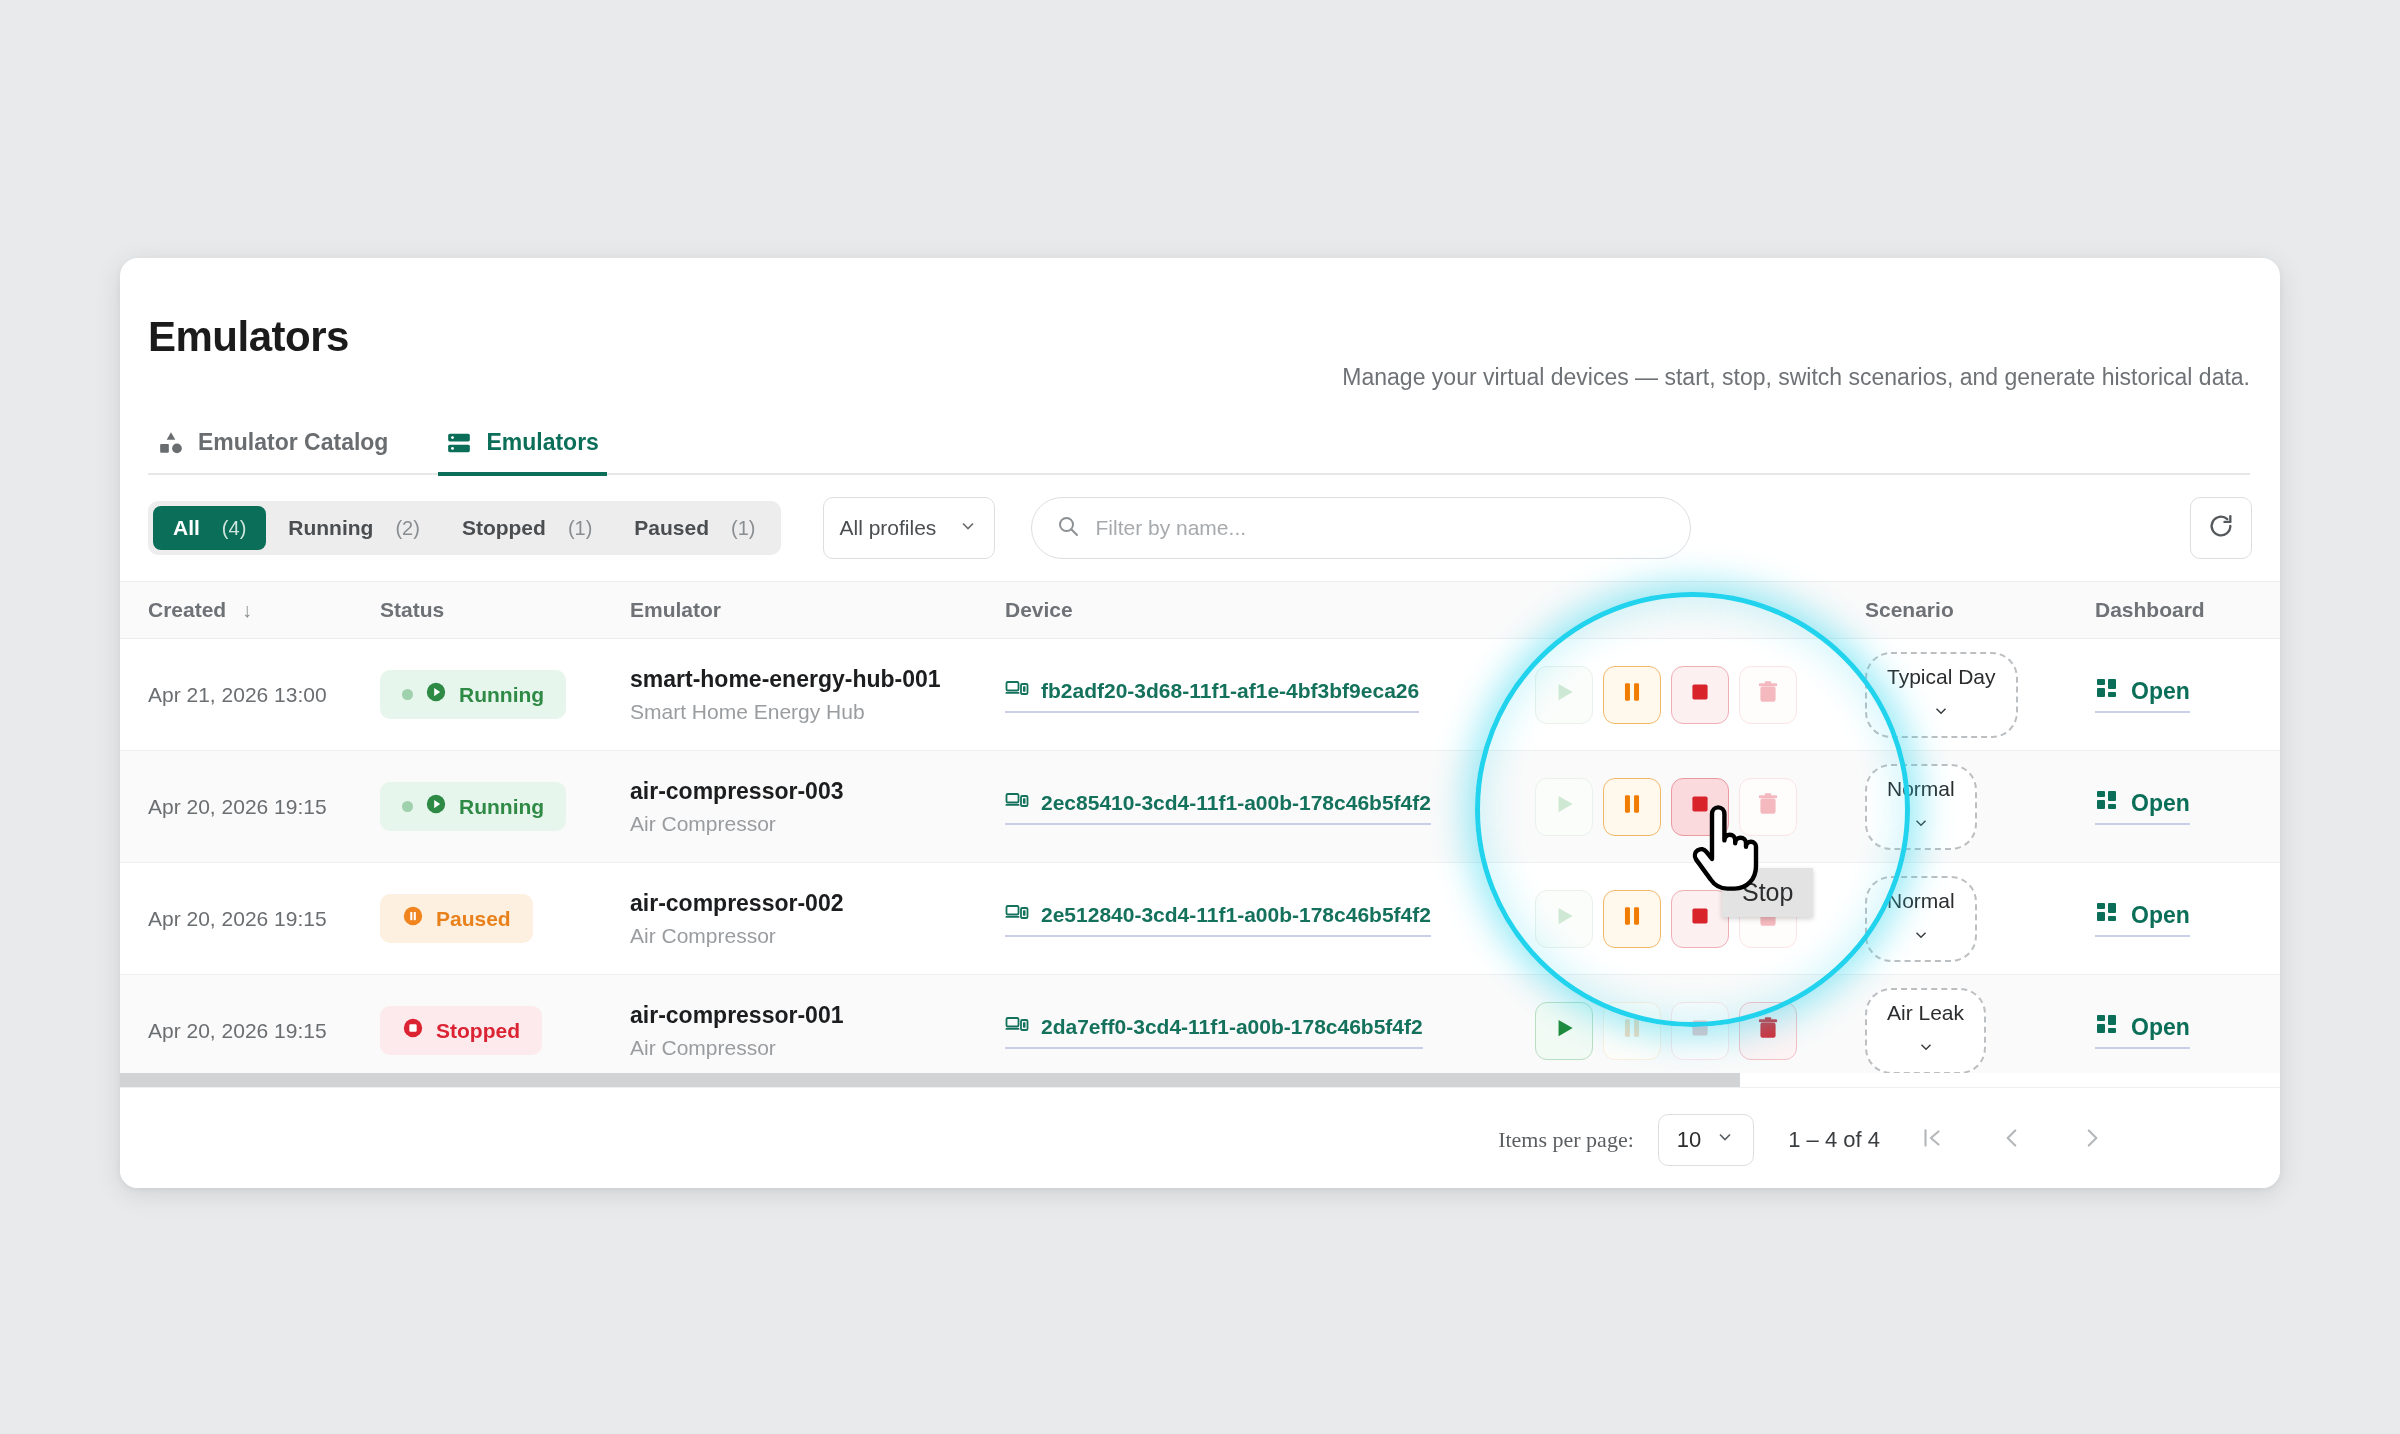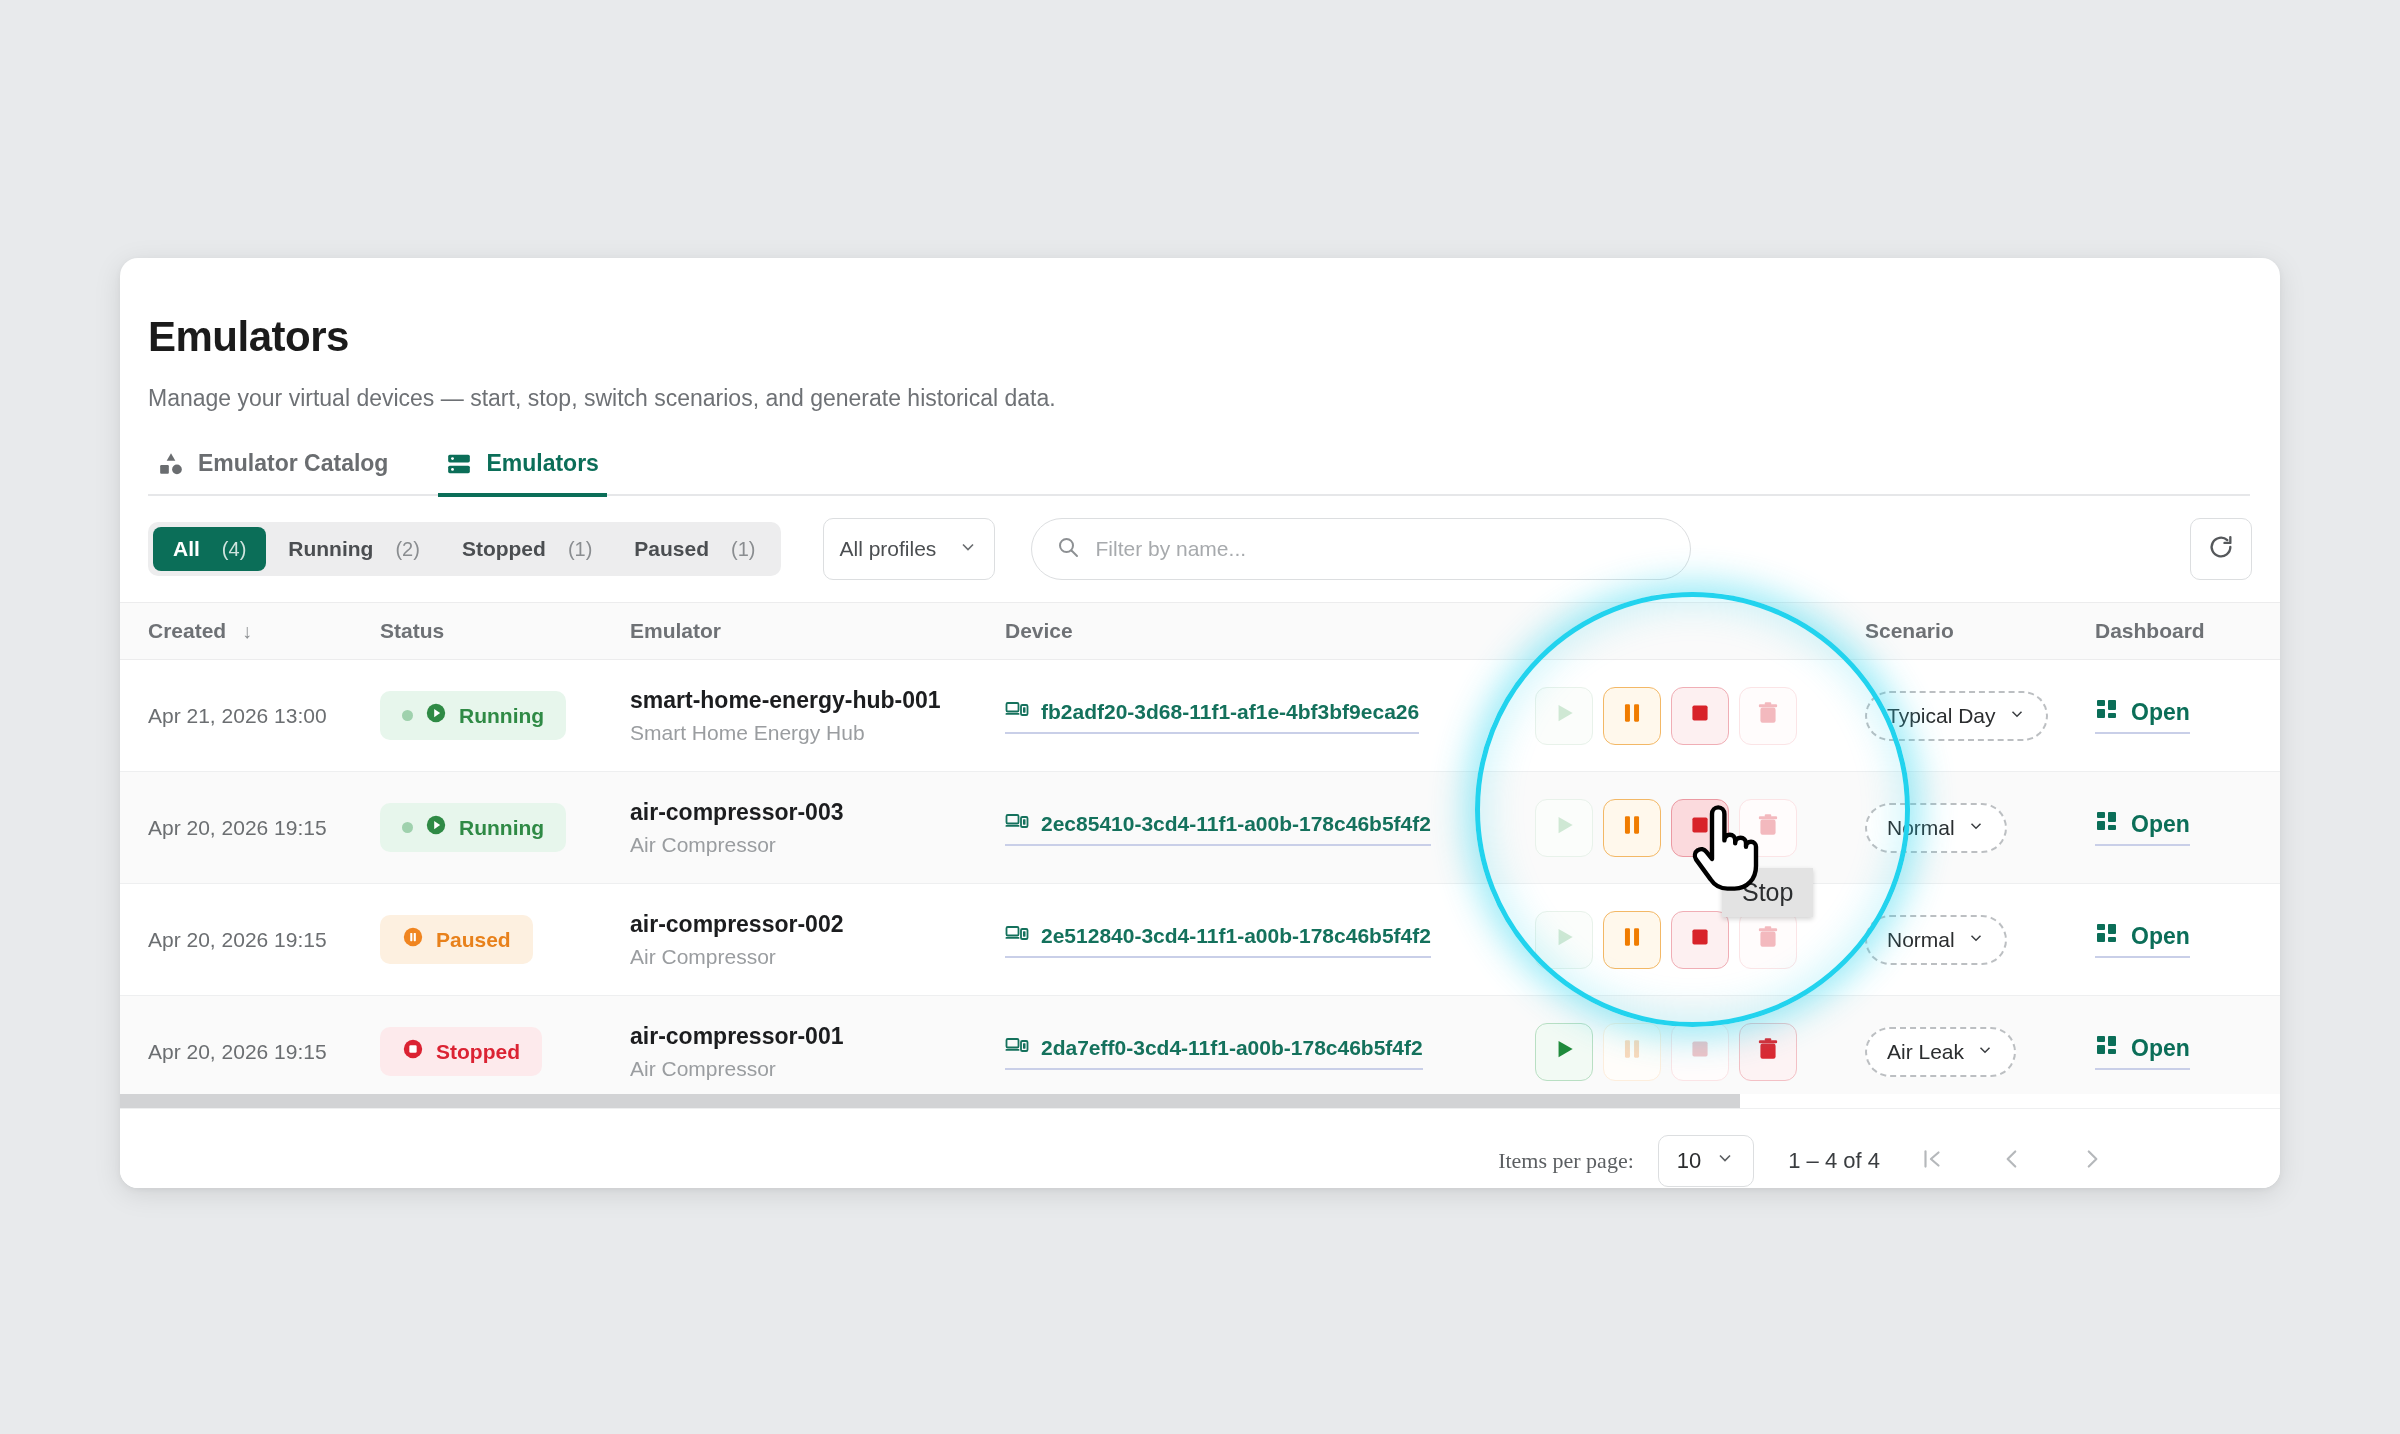--- a/index.html
+++ b/index.html
@@ -21,21 +21,21 @@
     box-shadow: 0 6px 28px rgba(0,0,0,0.10), 0 2px 6px rgba(0,0,0,0.05);
     overflow: hidden;
   }
 
   .card-head { padding: 56px 30px 0 28px; }
   .page-title {
     font-size: 42px; font-weight: bold; color: #1b1b1b;
     letter-spacing: -0.5px; line-height: 1.1;
   }
   .page-subtitle {
-    font-size: 23px; color: #6e7175; margin-top: 25px; font-weight: 400;
+    font-size: 23px; color: #6e7175; margin-top: 4px; font-weight: 400; text-align: right;
   }
 
   
   .tabs {
     display: flex; align-items: flex-end; gap: 42px;
     margin-top: 30px;
     border-bottom: 2px solid #e6e7e9;
     padding-left: 2px;
   }
   .tab {
@@ -160,21 +160,21 @@
   .act.stop-on    { border-color: #f0aeb5; background: #fdf0f1; }
   .act.stop-hover { border-color: #eb9aa3; background: #fbdadd; }
   .act.stop-off   { border-color: #fbe4e6; background: #fffcfc; }
   .act.del-on     { border-color: #f3c0c5; background: #fdf3f4; }
   .act.del-off    { border-color: #fbe4e6; background: #fffcfc; }
 
   .sc-chip {
     display: inline-flex; align-items: center; gap: 12px;
     border: 2px dashed #bcbfc2; border-radius: 26px;
     padding: 11px 20px; font-size: 21px; color: #2b2d2f;
-    background: #fff; cursor: pointer; white-space: nowrap;
+    background: #fff; cursor: pointer; white-space: nowrap; flex-direction: column;
   }
   .open-link {
     display: inline-flex; align-items: center; gap: 12px;
     color: #0b6e58; font-weight: bold; font-size: 23px;
     border-bottom: 2px solid #c9cfe8; padding-bottom: 5px; cursor: pointer;
   }
 
   .hscroll-track {
     position: absolute; left: 0; right: 0; bottom: 0;
     height: 14px; background: #ffffff;

